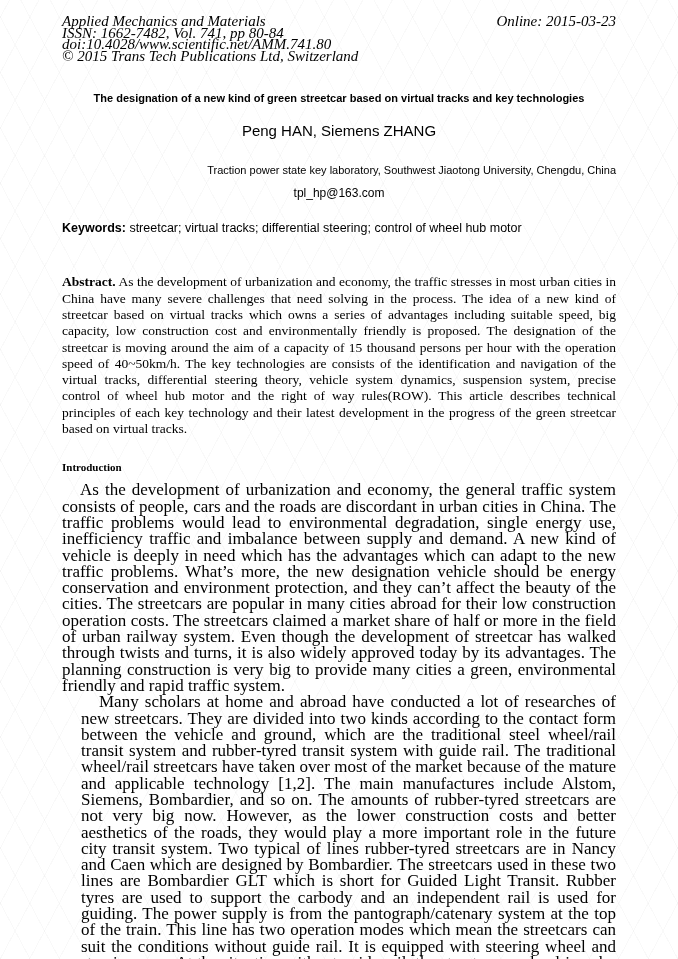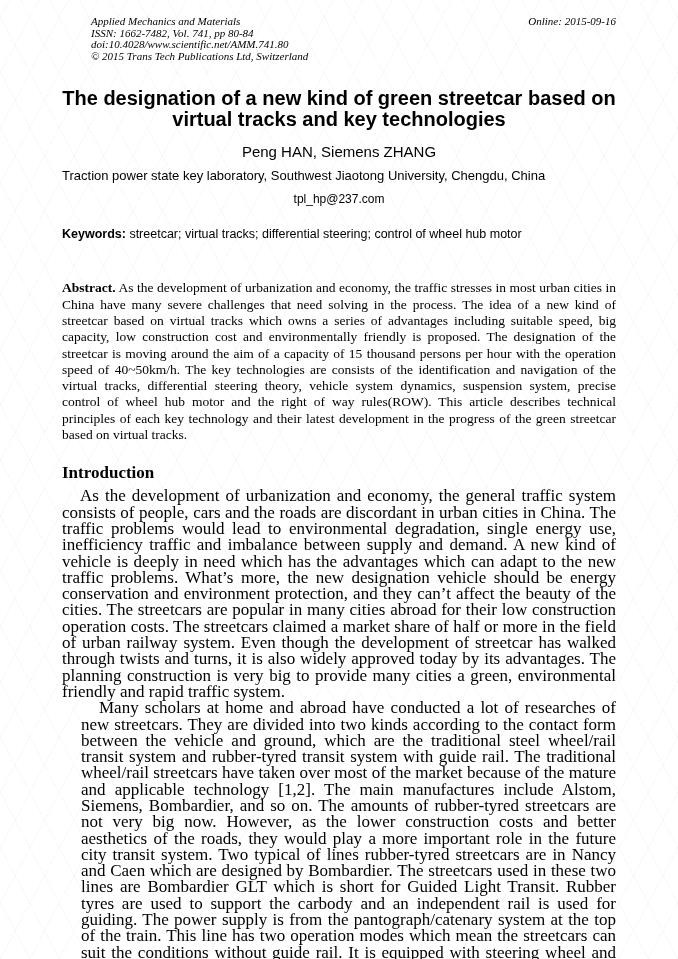--- a/index.html
+++ b/index.html
@@ -24,48 +24,47 @@
   .content {
     position: relative;
     padding: 16px 62px 0 62px;
   }
   
   .hdr {
     display: flex;
     justify-content: space-between;
     align-items: flex-start;
     font-style: italic;
-    font-size: 11px;
+    font-size: 15px;
     line-height: 11.6px;
-    margin-left: 29px;
   }
   .hdr .left div { white-space: nowrap; }
   .hdr .right { white-space: nowrap; }
   
   .title {
     margin: 26px auto 12px auto;
     max-width: 560px;
     text-align: center;
     font-family: "Liberation Sans", sans-serif;
     font-weight: bold;
-    font-size: 20px;
+    font-size: 11px;
     line-height: 21px;
   }
   .authors {
     margin-top: 13px;
     text-align: center;
     font-family: "Liberation Sans", sans-serif;
     font-size: 15px;
     line-height: 17px;
   }
   .affiliation {
-    margin-top: 9px;
-    text-align: left;
+    margin-top: 24px;
+    text-align: right;
     font-family: "Liberation Sans", sans-serif;
-    font-size: 13px;
+    font-size: 11px;
     line-height: 14px;
   }
   .email {
     margin-top: 9px;
     text-align: center;
     font-family: "Liberation Sans", sans-serif;
     font-size: 12px;
     line-height: 14px;
   }
   .keywords {
@@ -78,21 +77,21 @@
   .abstract {
     margin-top: 38px;
     font-size: 13.5px;
     line-height: 16.3px;
     text-align: justify;
   }
   .abstract .ab-label { font-weight: bold; }
   .section-heading {
     margin-top: 22px;
     font-weight: bold;
-    font-size: 17px;
+    font-size: 11px;
     line-height: 16px;
   }
   .body-para {
     margin: 7px 0 0 0;
     font-size: 17px;
     line-height: 16.3px;
     text-align: justify;
     text-indent: 18px;
   }
   .body-para + .body-para { margin-top: 0; margin-left: 19px; }
@@ -104,30 +103,30 @@
   <div class="watermark"></div>
   <div class="content">
 
     <div class="hdr">
       <div class="left">
         <div>Applied Mechanics and Materials</div>
         <div>ISSN: 1662-7482, Vol. 741, pp 80-84</div>
         <div>doi:10.4028/www.scientific.net/AMM.741.80</div>
         <div>© 2015 Trans Tech Publications Ltd, Switzerland</div>
       </div>
-      <div class="right">Online: 2015-09-16</div>
+      <div class="right">Online: 2015-03-23</div>
     </div>
 
     <div class="title">The designation of a new kind of green streetcar based on virtual tracks and key technologies</div>
 
     <div class="authors">Peng HAN, Siemens ZHANG</div>
 
     <div class="affiliation">Traction power state key laboratory, Southwest Jiaotong University, Chengdu, China</div>
 
-    <div class="email">tpl_hp@237.com</div>
+    <div class="email">tpl_hp@163.com</div>
 
     <div class="keywords">
       <span class="kw-label">Keywords:</span><span> streetcar; virtual tracks; differential steering; control of wheel hub motor</span>
     </div>
 
     <div class="abstract">
       <span class="ab-label">Abstract.</span><span> As the development of urbanization and economy, the traffic stresses in most urban cities in China have many severe challenges that need solving in the process. The idea of a new kind of streetcar based on virtual tracks which owns a series of advantages including suitable speed, big capacity, low construction cost and environmentally friendly is proposed. The designation of the streetcar is moving around the aim of a capacity of 15 thousand persons per hour with the operation speed of 40~50km/h. The key technologies are consists of the identification and navigation of the virtual tracks, differential steering theory, vehicle system dynamics, suspension system, precise control of wheel hub motor and the right of way rules(ROW). This article describes technical principles of each key technology and their latest development in the progress of the green streetcar based on virtual tracks.</span>
     </div>
 
     <div class="section-heading">Introduction</div>

